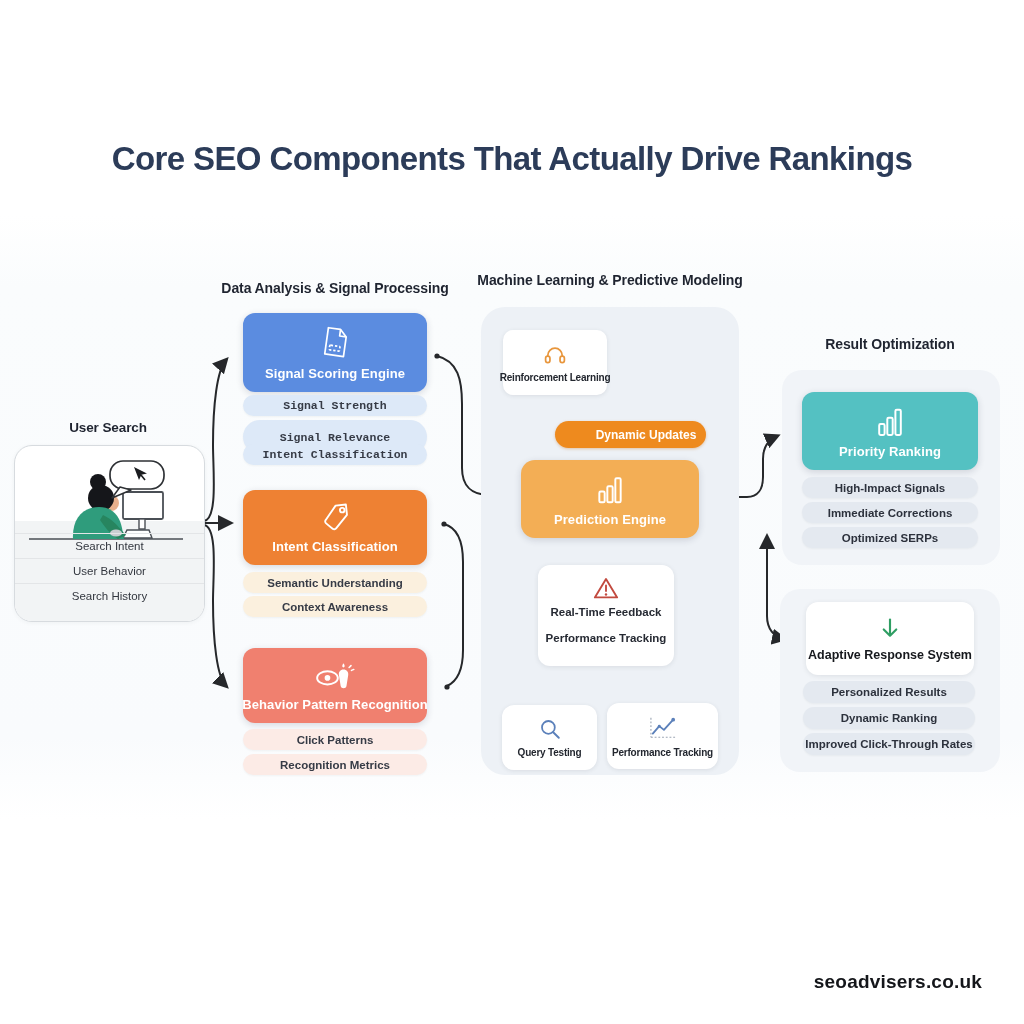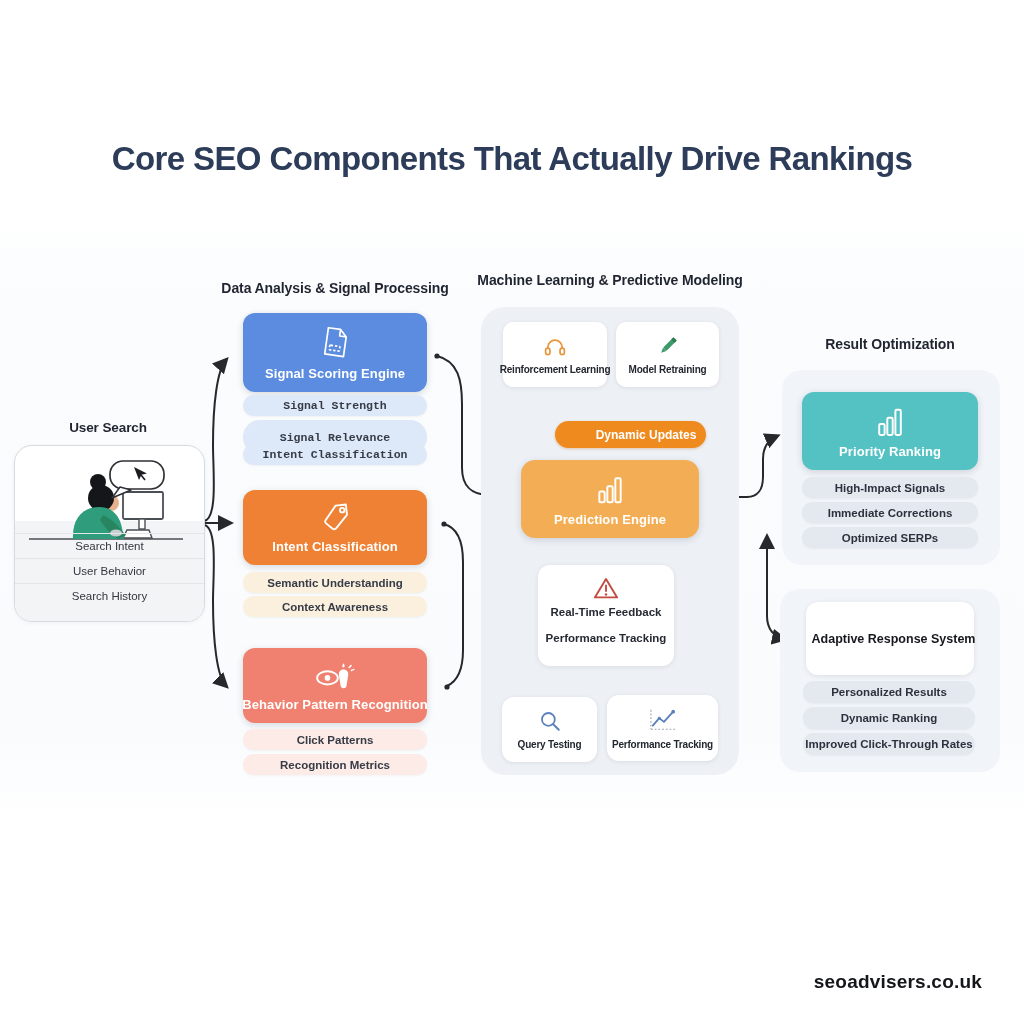--- a/index.html
+++ b/index.html
@@ -45,37 +45,37 @@
     box-shadow:0 1px 2px rgba(40,50,60,0.05);
   }
   .chip.blue{background:#dde9f8;font-family:Liberation Mono, monospace;}
   .chip.cream{background:#fbf0de;}
   .chip.pink{background:#fcebe6;}
   .chip.gray{background:#e4e9f0;color:#2c313c;}
   .panel{border-radius:24px;background:#edf1f6;}
   .panel.right{background:#f1f4f8;border-radius:20px;}
   .mini-card{
     background:#ffffff;border-radius:10px;box-shadow:0 1px 4px rgba(40,50,60,0.10);
-    display:flex;flex-direction:column;align-items:center;justify-content:center;gap:6px;
+    display:flex;flex-direction:column;align-items:center;justify-content:center;gap:6px;margin-top:8px;
   }
   .mini-card .mini-label{
     font-size:10px;font-weight:bold;color:#23272f;white-space:nowrap;letter-spacing:-0.2px;
   }
   .badge{
     background:#ee8a1e;border-radius:999px;display:flex;align-items:center;justify-content:center;
     color:#ffffff;font-weight:bold;font-size:12px;box-shadow:0 1px 3px rgba(200,110,20,0.35);white-space:nowrap;padding-left:31px;
   }
   .feedback-card{
     background:#ffffff;border-radius:12px;box-shadow:0 1px 5px rgba(40,50,60,0.10);
     display:flex;flex-direction:column;align-items:center;
   }
   .feedback-line{font-size:11.5px;font-weight:bold;color:#262a33;white-space:nowrap;}
   .adaptive-card{
     background:#ffffff;border-radius:12px;box-shadow:0 1px 5px rgba(40,50,60,0.10);
-    display:flex;align-items:center;justify-content:center;gap:7px;
+    display:flex;flex-direction:column;align-items:center;justify-content:center;gap:7px;
   }
   .adaptive-label{font-size:12.5px;font-weight:bold;color:#16181d;white-space:nowrap;}
   .footer-brand{
     right:42px;top:971px;font-size:19px;font-weight:bold;color:#14161a;letter-spacing:0.2px;
   }
   svg{display:block;}
 </style>
 </head>
 <body>
 
@@ -195,30 +195,20 @@
     <svg width="26" height="24" viewBox="0 0 36 32">
       <g fill="none" stroke="#e8963c" stroke-width="2.4" stroke-linecap="round">
         <path d="M8 21 v-3 a10 10 0 0 1 20 0 v3"></path>
         <rect x="5" y="19" width="6" height="9" rx="3" fill="#ffffff"></rect>
         <rect x="25" y="19" width="6" height="9" rx="3" fill="#ffffff"></rect>
       </g>
     </svg>
     <div class="mini-label">Reinforcement Learning</div>
   </div>
 
-  <div class="abs mini-card" style="left:616px;top:322px;width:103px;height:65px;">
-    <svg width="24" height="24" viewBox="0 0 36 36">
-      <g transform="rotate(45 18 18)">
-        <rect x="14.5" y="3" width="7" height="22" rx="1.5" fill="#3d9b6a"></rect>
-        <path d="M14.5 25 h7 l-3.5 7.5 z" fill="#3d9b6a"></path>
-        <rect x="14.5" y="3" width="7" height="4.5" fill="#2e7d54"></rect>
-      </g>
-    </svg>
-    <div class="mini-label">Model Retraining</div>
-  </div>
 
   <div class="abs badge" style="left:555px;top:421px;width:120px;height:27px;">Dynamic Updates</div>
 
   <div class="abs box" style="left:521px;top:460px;width:178px;height:78px;background:#f3ae55;border-radius:14px;">
     <svg class="box-icon" width="36" height="32" viewBox="0 0 40 36">
       <g fill="none" stroke="#ffffff" stroke-width="2.2" stroke-linejoin="round">
         <rect x="8" y="22" width="6" height="12" rx="1.5"></rect>
         <rect x="17" y="16" width="6" height="18" rx="1.5"></rect>
         <rect x="26" y="7" width="6" height="27" rx="1.5"></rect>
       </g>

